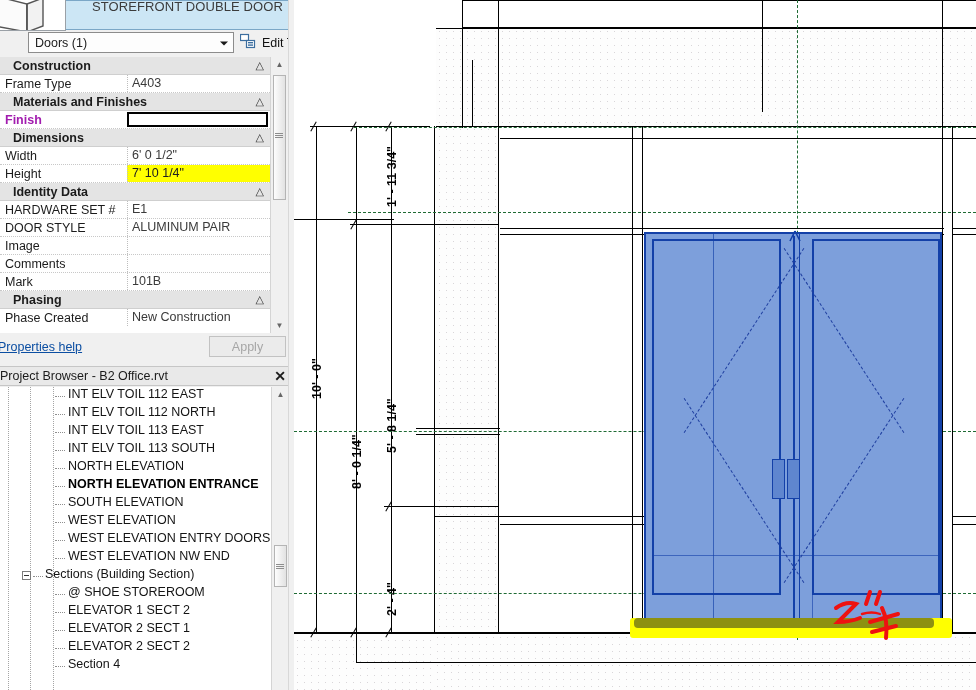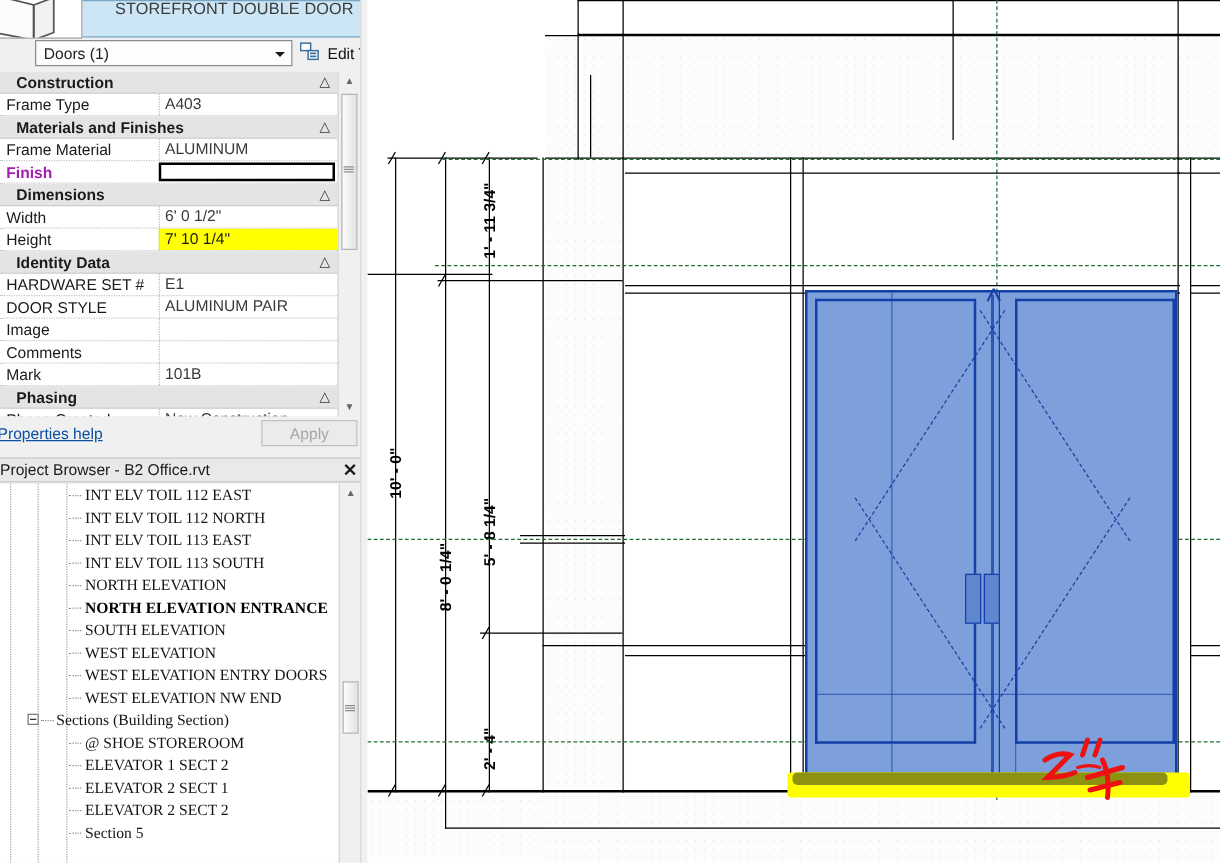--- a/index.html
+++ b/index.html
@@ -119,21 +119,21 @@
   }
   .pb-title .t{font-size:12.5px;color:#1b1b1b;padding-left:0px;}
   .pb-title .x{
     position:absolute;right:8px;top:2px;font-size:14px;font-weight:bold;color:#1b1b1b;
     line-height:14px;cursor:pointer;
   }
   .pb-body{
     position:absolute;left:0;top:387px;width:271px;height:303px;
     background:#ffffff;overflow:hidden;
   }
-  .pb-row{height:18px;display:flex;align-items:center;white-space:nowrap;position:relative;font-family:Liberation Serif, serif;}
+  .pb-row{height:18px;display:flex;white-space:nowrap;position:relative;}
   .pb-row .label{font-size:12.5px;color:#141414;}
   .pb-row.selected .label{font-weight:bold;color:#000;}
   .pb-row .tick{
     position:absolute;width:10px;border-top:1px dotted #8f8f8f;top:9px;
   }
   .pb-row .expander{
     position:absolute;width:9px;height:9px;border:1px solid #7b7b7b;background:#fff;
     top:4px;box-sizing:border-box;
   }
   .pb-row .expander:after{
@@ -233,24 +233,20 @@
           <span class="chev">△</span>
         </div>
         <div class="pg-row">
           <div class="k">Frame Type</div>
           <div class="v">A403</div>
         </div>
         <div class="pg-group">
           <span class="lbl">Materials and Finishes</span>
           <span class="chev">△</span>
         </div>
-        <div class="pg-row">
-          <div class="k">Frame Material</div>
-          <div class="v">ALUMINUM</div>
-        </div>
         <div class="pg-row bold">
           <div class="k">Finish</div>
           <div class="v editing"></div>
         </div>
         <div class="pg-group">
           <span class="lbl">Dimensions</span>
           <span class="chev">△</span>
         </div>
         <div class="pg-row">
           <div class="k">Width</div>
@@ -374,21 +370,21 @@
         <div class="pb-row">
           <div class="tick" style="left: 55px;"></div>
           <div class="label" style="margin-left: 68px;">ELEVATOR 2 SECT 1</div>
         </div>
         <div class="pb-row">
           <div class="tick" style="left: 55px;"></div>
           <div class="label" style="margin-left: 68px;">ELEVATOR 2 SECT 2</div>
         </div>
         <div class="pb-row">
           <div class="tick" style="left: 55px;"></div>
-          <div class="label" style="margin-left: 68px;">Section 5</div>
+          <div class="label" style="margin-left: 68px;">Section 4</div>
         </div>
       </div>
     <div class="pb-scroll">
       <div class="arrow up">▲</div>
       <div class="thumb"></div>
       <div class="grip">
           <i></i>
           <i></i>
           <i></i>
         </div>

